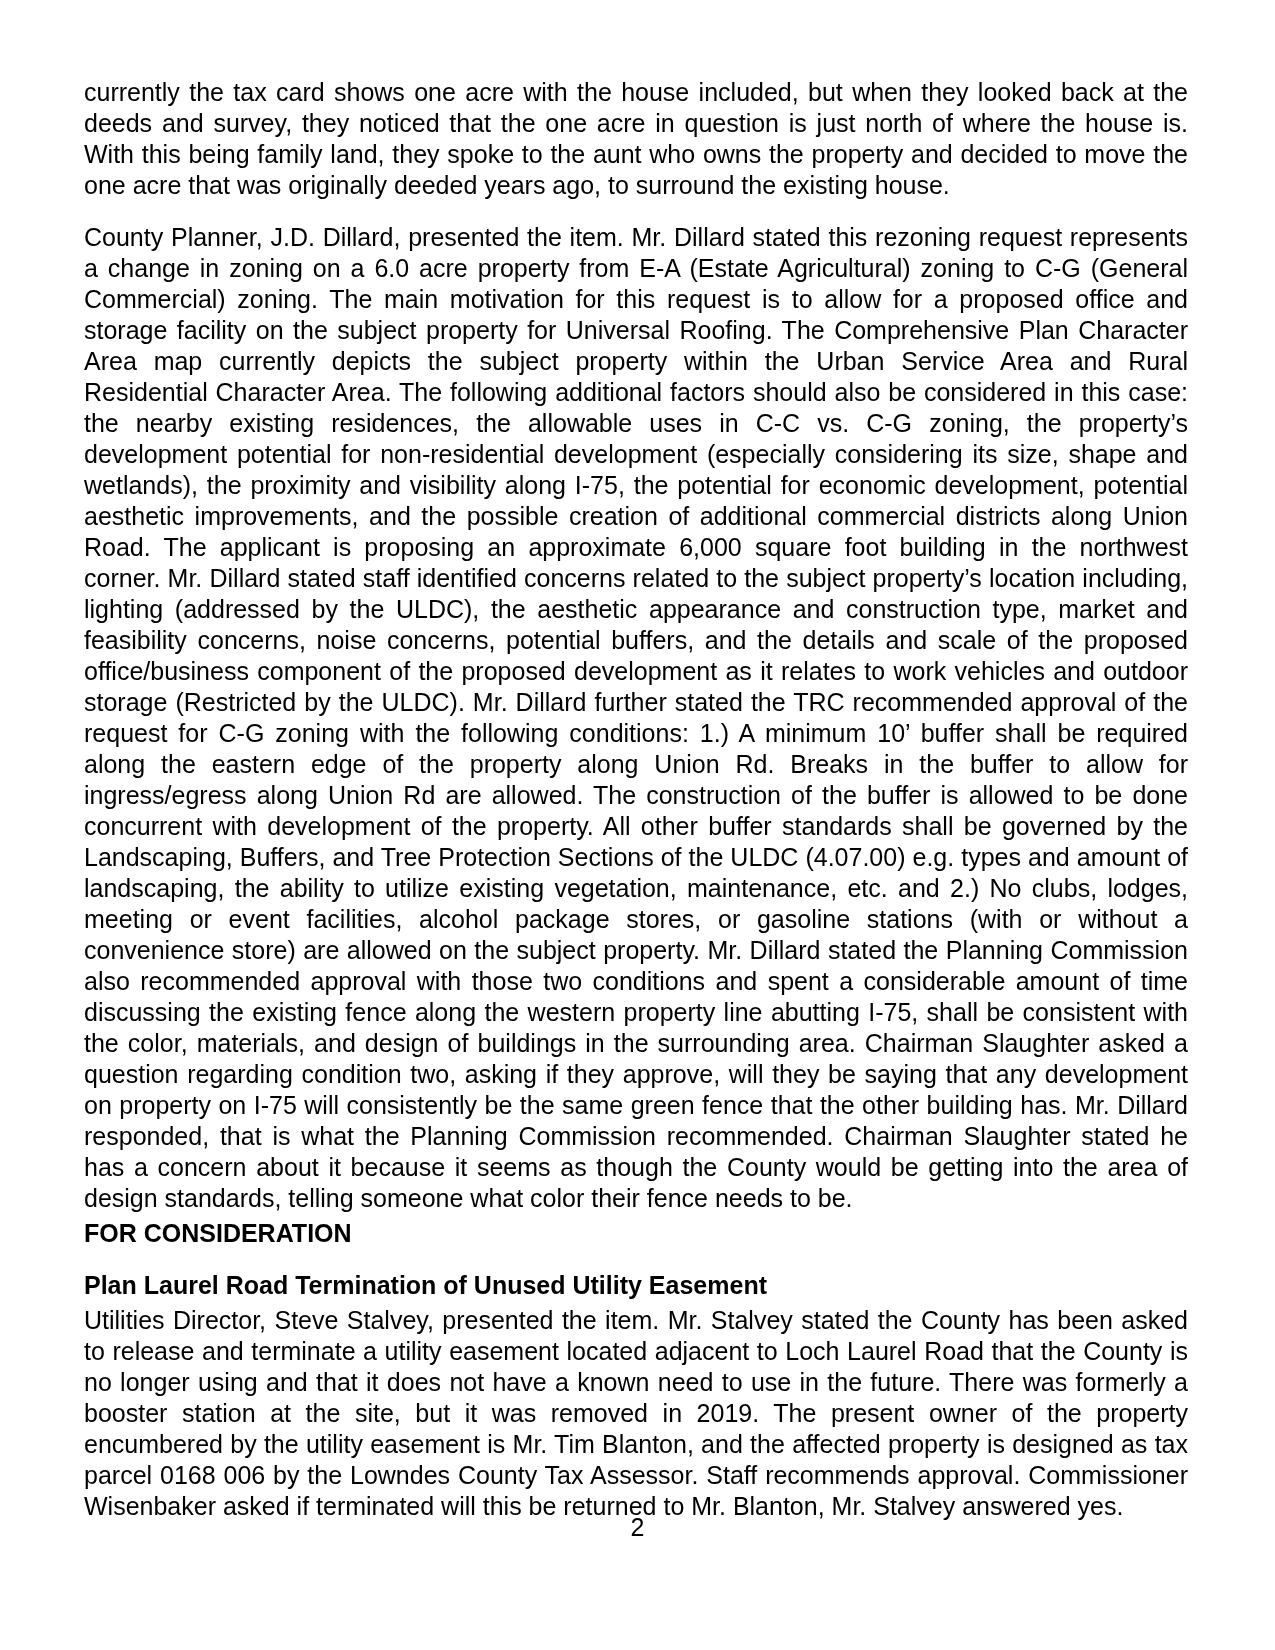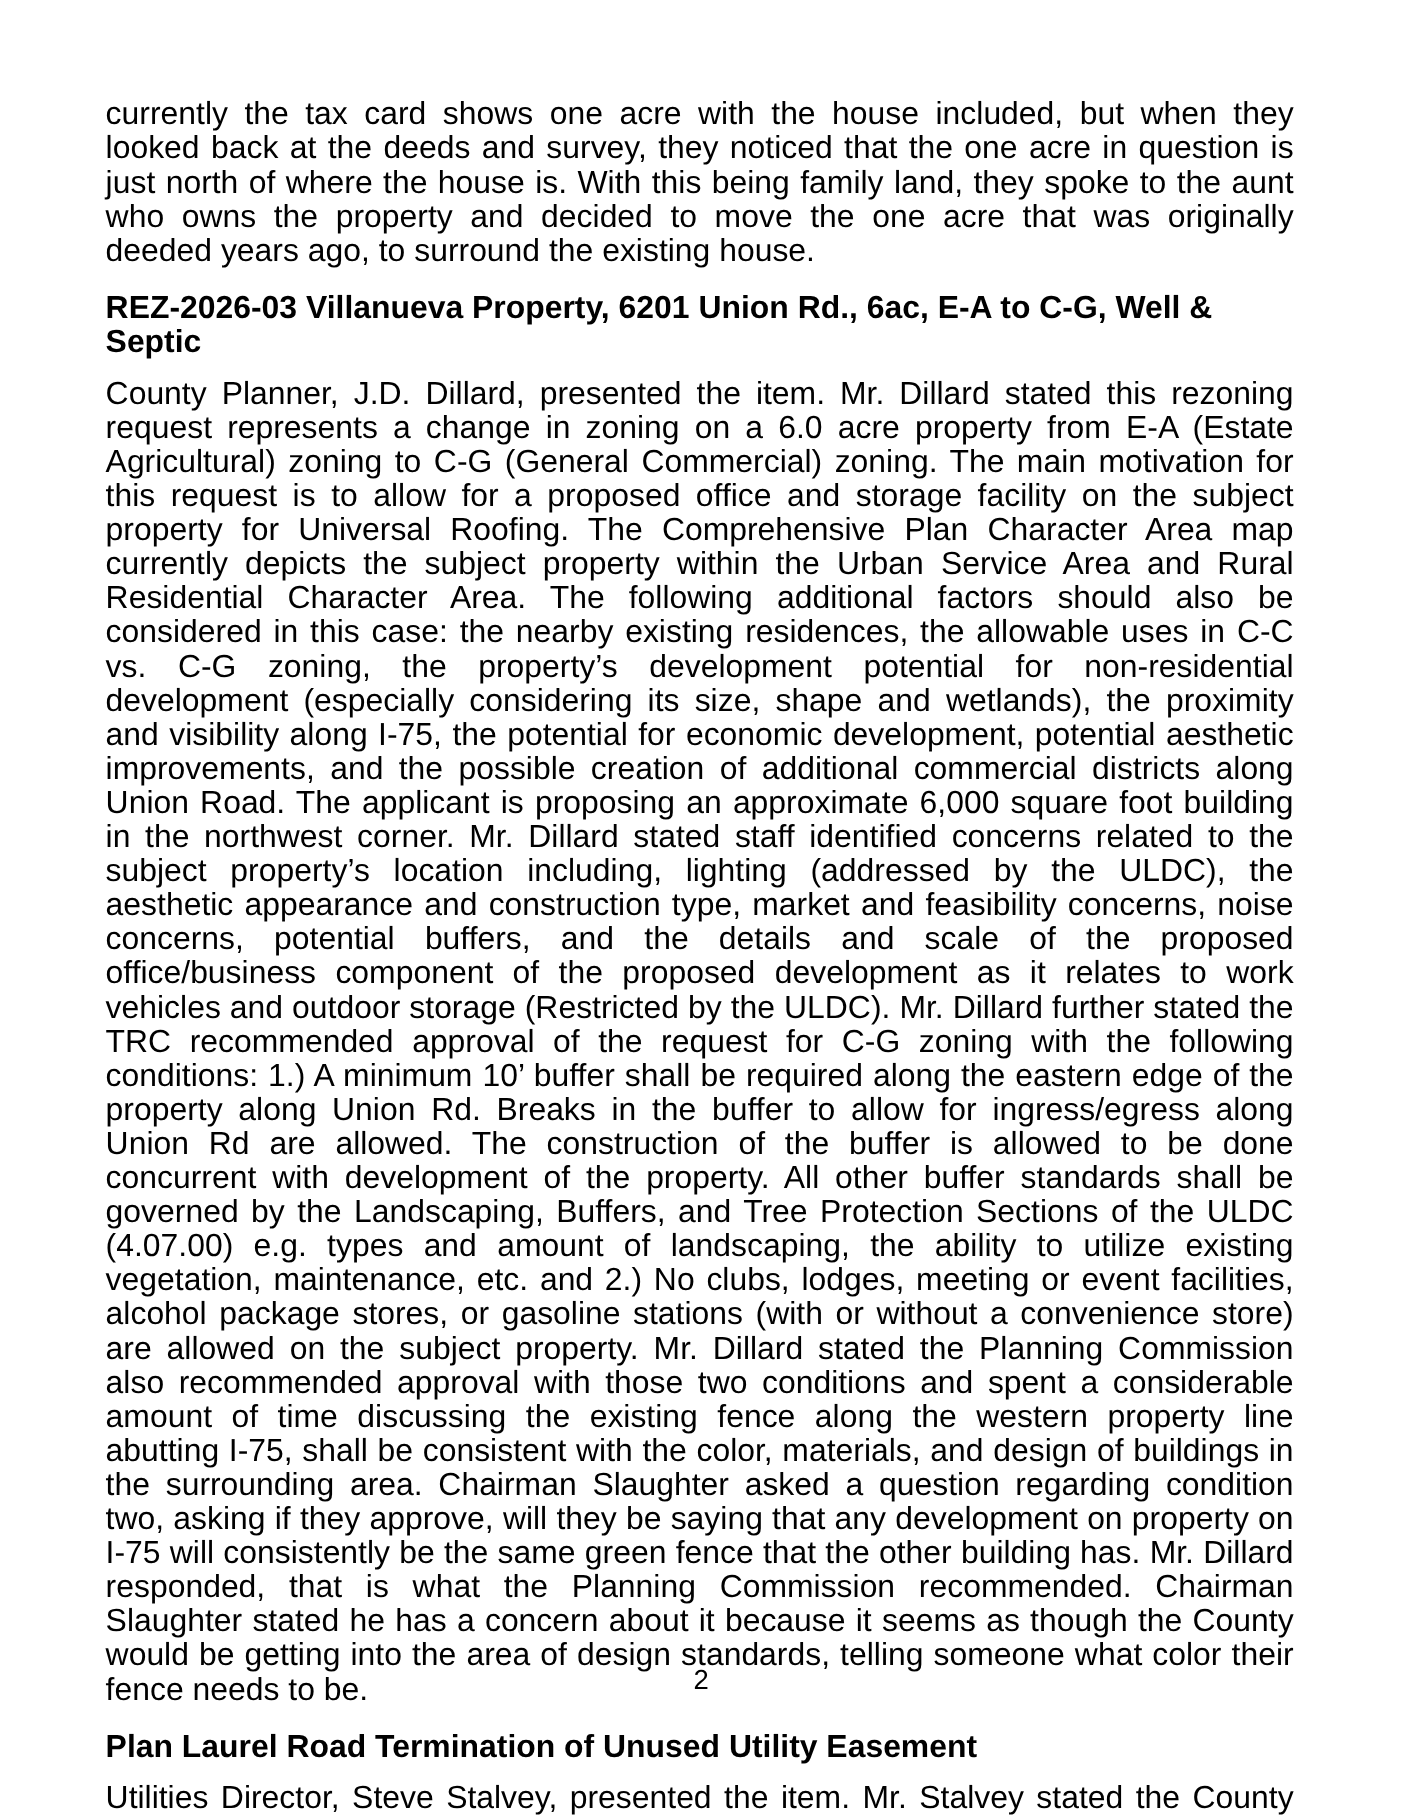--- a/index.html
+++ b/index.html
@@ -15,22 +15,22 @@
     font-family: "Liberation Sans", sans-serif;
     color: #000000;
   }
   .page {
     position: absolute;
     inset: 0;
     box-sizing: border-box;
     padding: 73px 83px 0 80px;
   }
   .page p {
-    margin: 16px;
-    font-size: 29px;
+    margin: 4px;
+    font-size: 25px;
     line-height: 31px;
   }
   
   .page > * + * {
     margin-top: 21px;
   }
   .para {
     text-align: justify;
   }
   .heading {
@@ -53,24 +53,24 @@
   }
 </style>
 </head>
 <body>
 
 <div class="page">
 
   <p class="para">currently the tax card shows one acre with the house included, but when they looked back at the deeds and survey, they noticed that the one acre in question is just north of where the house is. With this being family land, they spoke to the aunt who owns the property and decided to move the one acre that was originally deeded years ago, to surround the existing house.</p>
 
   <div class="section">
-    <p class="heading">REZ-2026-03 Villanueva Property, 6201 Union Rd., 6ac, E-A to C-G, Well &amp; Septic</p>
     <p class="para">County Planner, J.D. Dillard, presented the item. Mr. Dillard stated this rezoning request represents a change in zoning on a 6.0 acre property from E-A (Estate Agricultural) zoning to C-G (General Commercial) zoning. The main motivation for this request is to allow for a proposed office and storage facility on the subject property for Universal Roofing. The Comprehensive Plan Character Area map currently depicts the subject property within the Urban Service Area and Rural Residential Character Area. The following additional factors should also be considered in this case: the nearby existing residences, the allowable uses in C-C vs. C-G zoning, the property’s development potential for non-residential development (especially considering its size, shape and wetlands), the proximity and visibility along I-75, the potential for economic development, potential aesthetic improvements, and the possible creation of additional commercial districts along Union Road. The applicant is proposing an approximate 6,000 square foot building in the northwest corner. Mr. Dillard stated staff identified concerns related to the subject property’s location including, lighting (addressed by the ULDC), the aesthetic appearance and construction type, market and feasibility concerns, noise concerns, potential buffers, and the details and scale of the proposed office/business component of the proposed development as it relates to work vehicles and outdoor storage (Restricted by the ULDC). Mr. Dillard further stated the TRC recommended approval of the request for C-G zoning with the following conditions: 1.) A minimum 10’ buffer shall be required along the eastern edge of the property along Union Rd. Breaks in the buffer to allow for ingress/egress along Union Rd are allowed.  The construction of the buffer is allowed to be done concurrent with development of the property.  All other buffer standards shall be governed by the Landscaping, Buffers, and Tree Protection Sections of the ULDC (4.07.00) e.g. types and amount of landscaping, the ability to utilize existing vegetation, maintenance, etc. and 2.) No clubs, lodges, meeting or event facilities, alcohol package stores, or gasoline stations (with or without a convenience store) are allowed on the subject property. Mr. Dillard stated the Planning Commission also recommended approval with those two conditions and spent a considerable amount of time discussing the existing fence along the western property line abutting I-75, shall be consistent with the color, materials, and design of buildings in the surrounding area. Chairman Slaughter asked a question regarding condition two, asking if they approve, will they be saying that any development on property on I-75 will consistently be the same green fence that the other building has. Mr. Dillard responded, that is what the Planning Commission recommended. Chairman Slaughter stated he has a concern about it because it seems as though the County would be getting into the area of design standards, telling someone what color their fence needs to be.</p>
   </div>
 
+  <p class="heading outdent">FOR CONSIDERATION</p>
 
   <div class="section">
     <p class="heading">Plan Laurel Road Termination of Unused Utility Easement</p>
     <p class="para">Utilities Director, Steve Stalvey, presented the item. Mr. Stalvey stated the County has been asked to release and terminate a utility easement located adjacent to Loch Laurel Road that the County is no longer using and that it does not have a known need to use in the future. There was formerly a booster station at the site, but it was removed in 2019. The present owner of the property encumbered by the utility easement is Mr. Tim Blanton, and the affected property is designed as tax parcel 0168 006 by the Lowndes County Tax Assessor. Staff recommends approval. Commissioner Wisenbaker asked if terminated will this be returned to Mr. Blanton, Mr. Stalvey answered yes.</p>
   </div>
 
 </div>
 
 <div class="footer">2</div>
 

